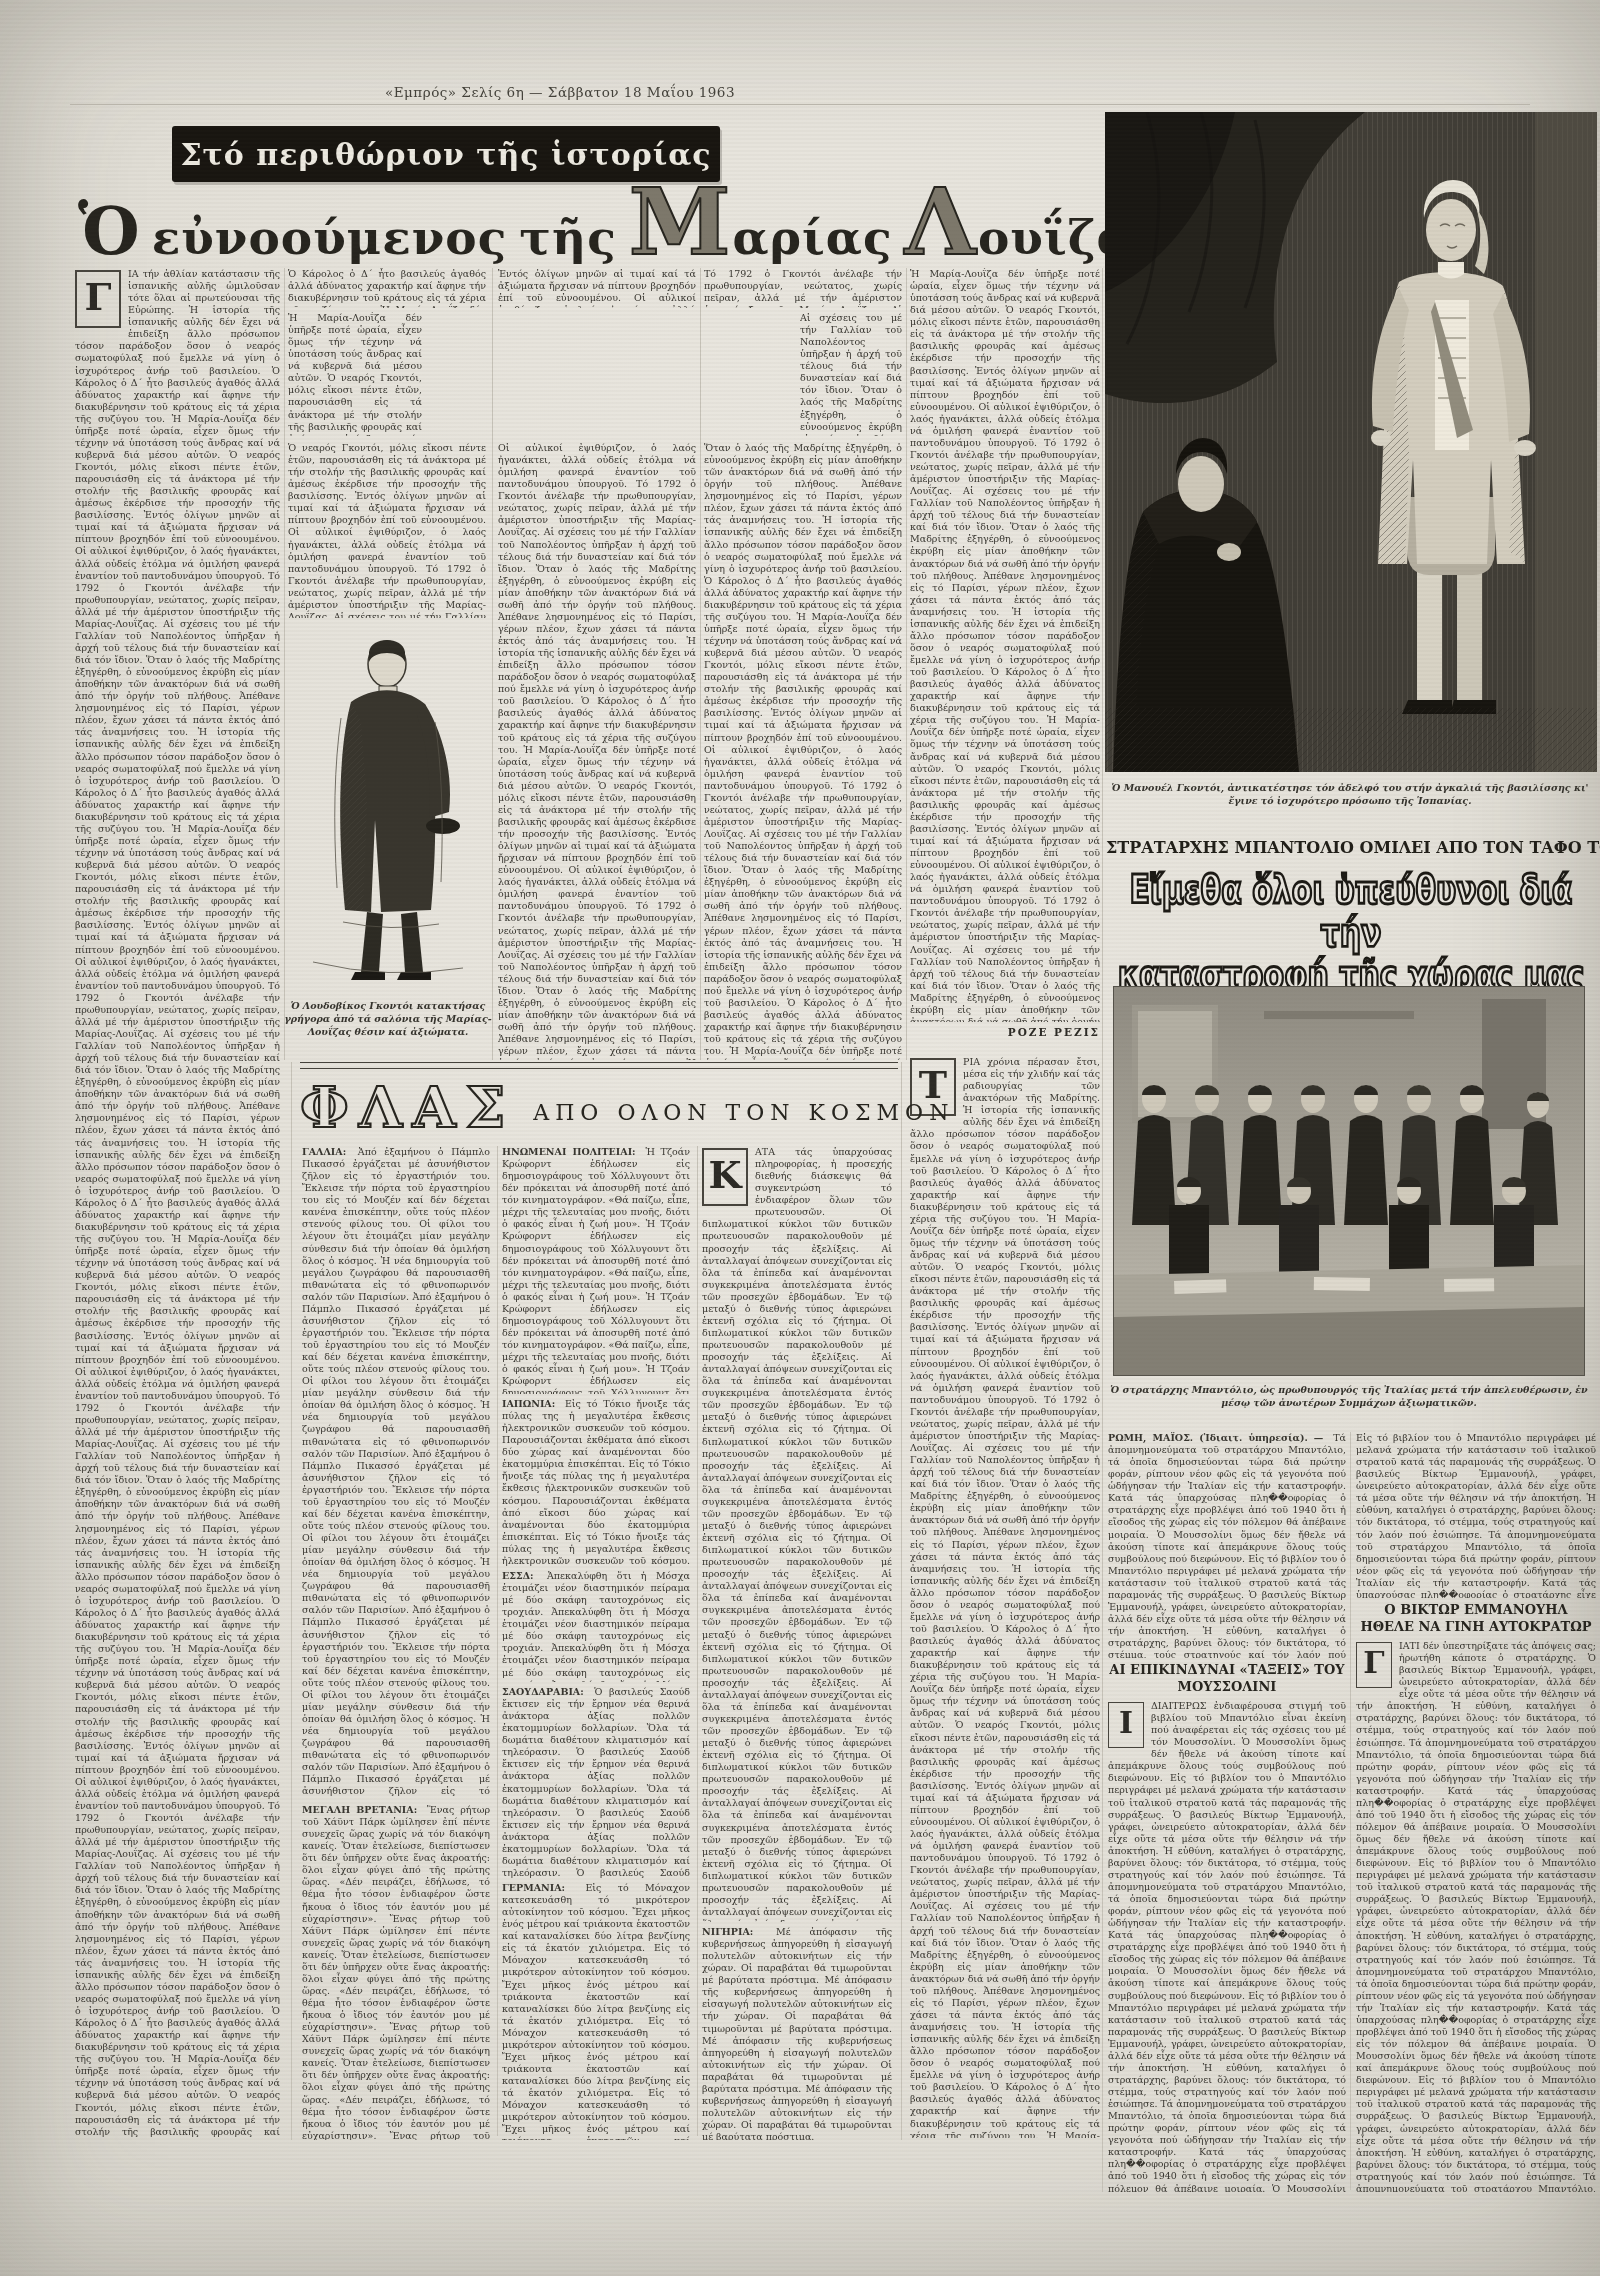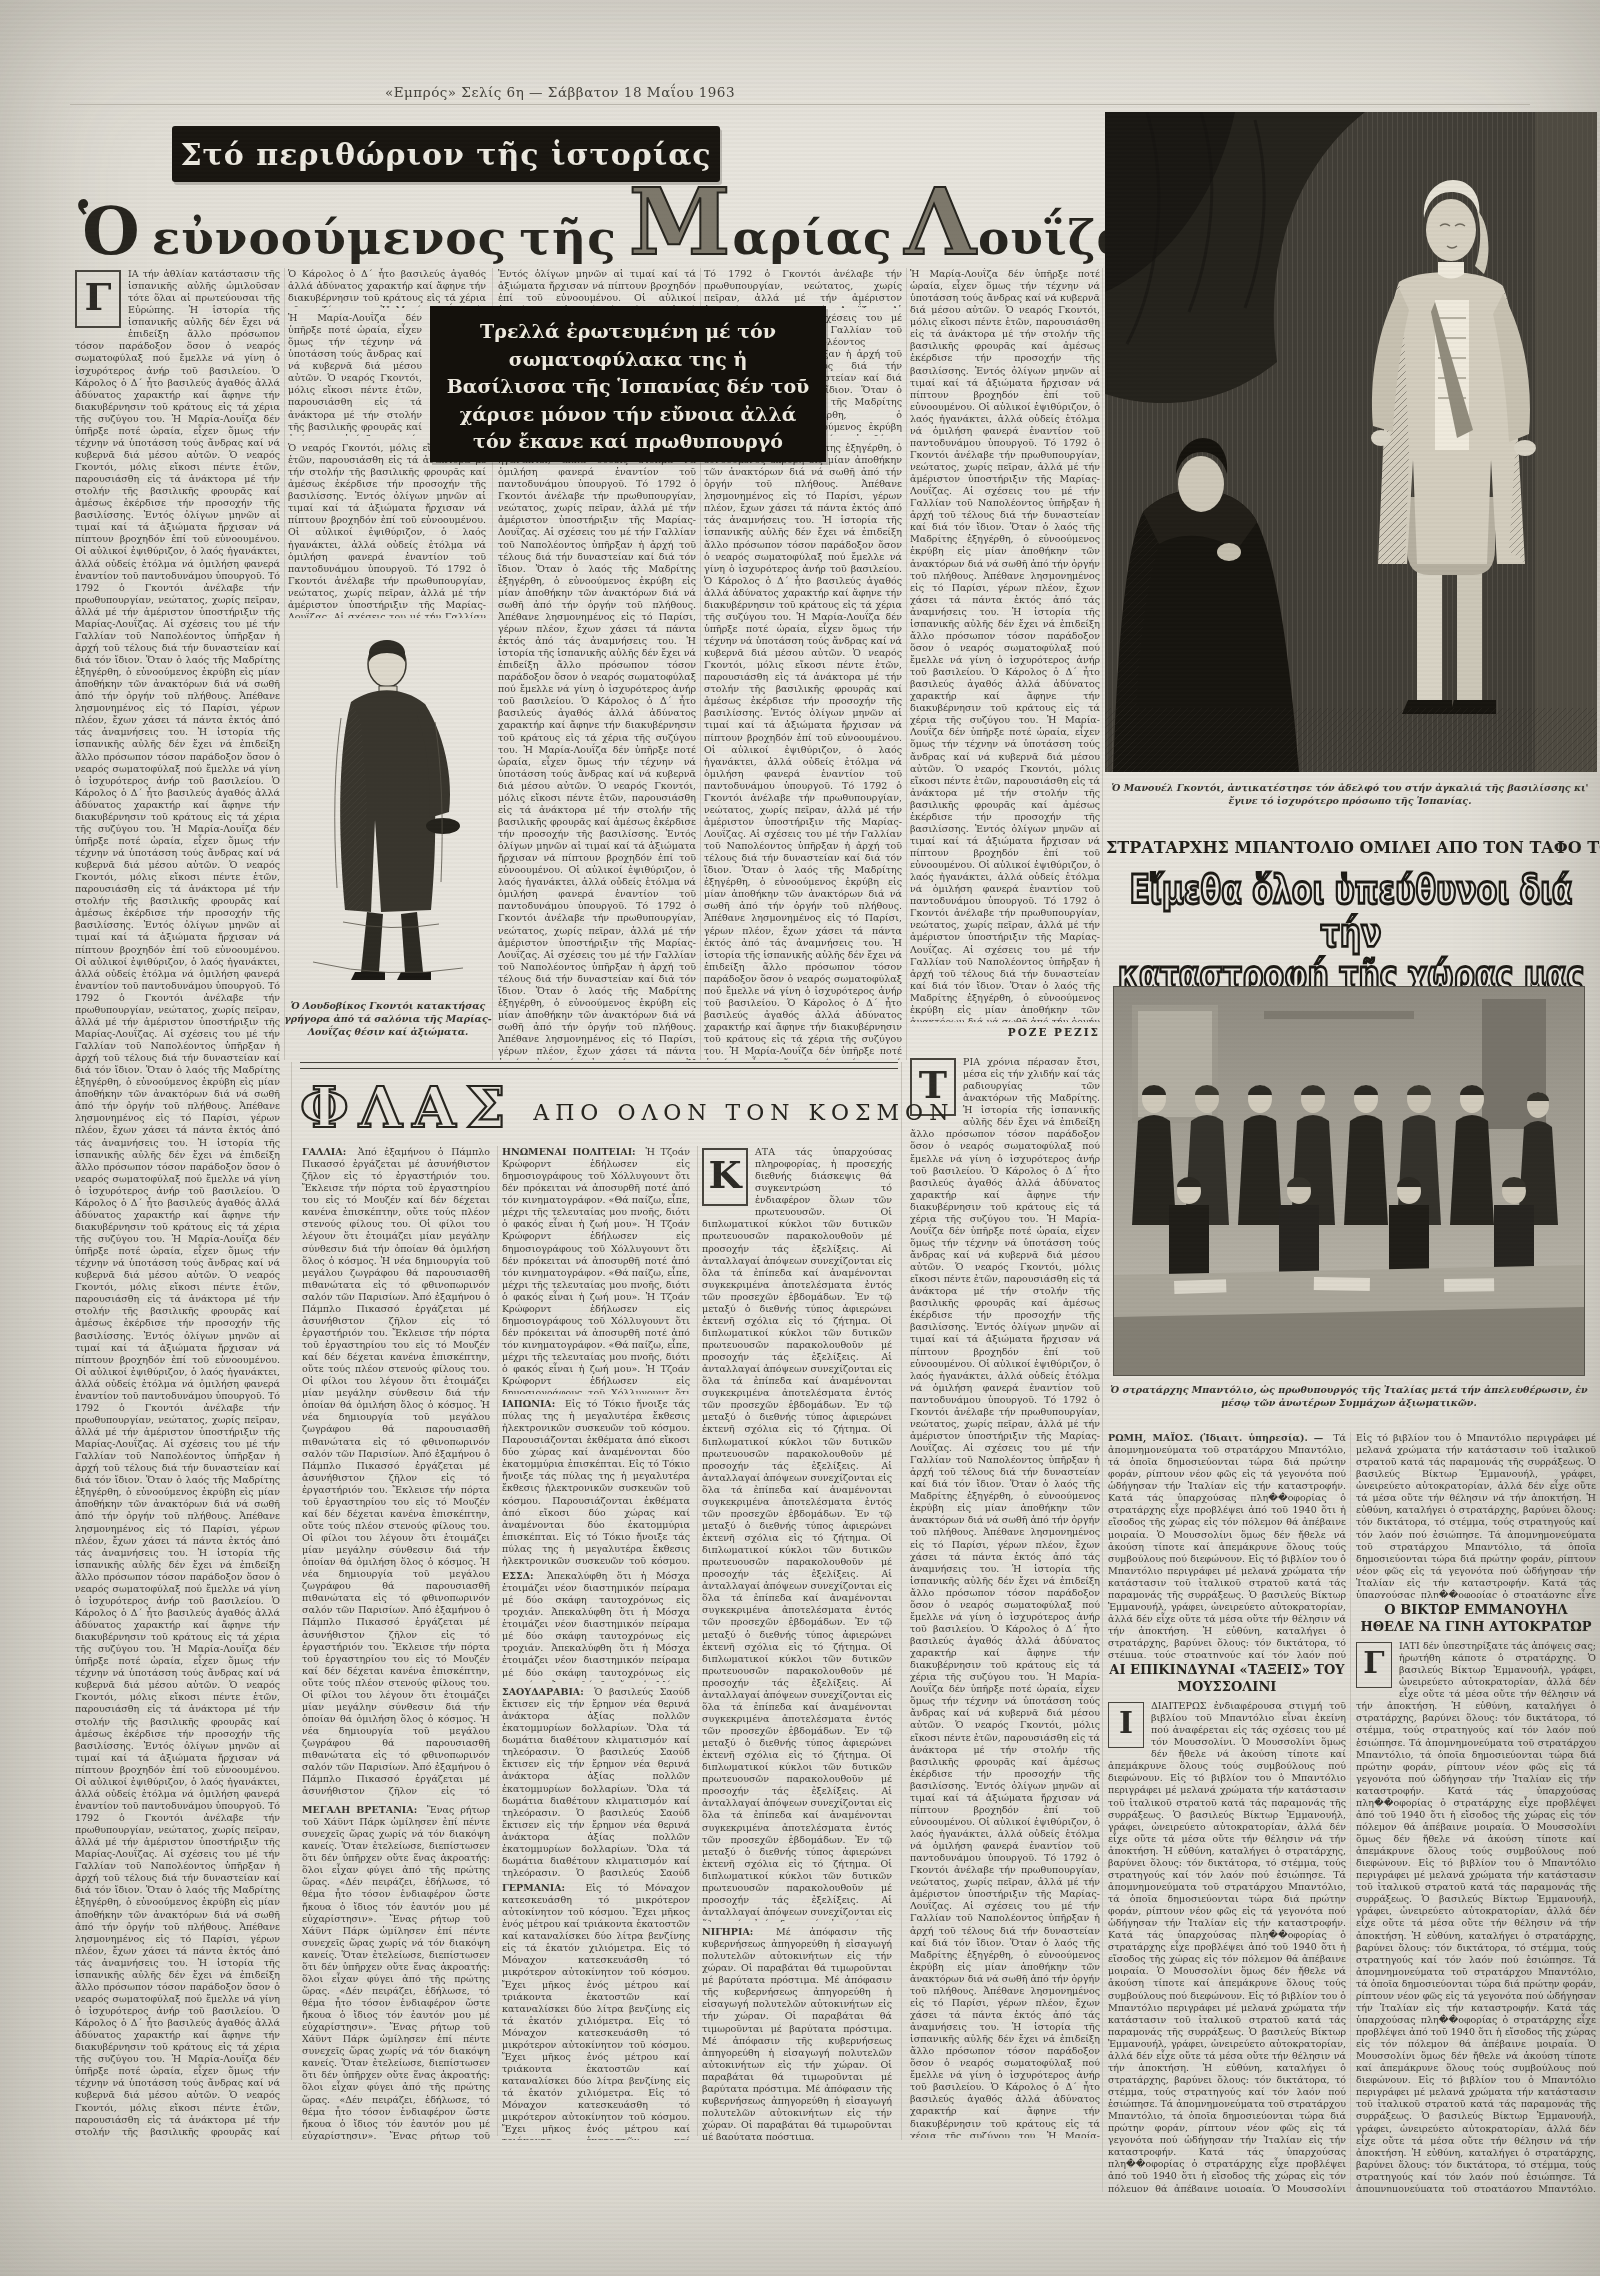--- a/index.html
+++ b/index.html
@@ -70,23 +70,20 @@
   <div class="abs body-text" style="left:800px;top:312px;width:102px;height:124px">Αἱ σχέσεις του μέ τήν Γαλλίαν τοῦ Ναπολέοντος ὑπῆρξαν ἡ ἀρχή τοῦ τέλους διά τήν δυναστείαν καί διά τόν ἴδιον. Ὅταν ὁ λαός τῆς Μαδρίτης ἐξηγέρθη, ὁ εὐνοούμενος ἐκρύβη εἰς μίαν ἀποθήκην τῶν ἀνακτόρων διά νά σωθῆ ἀπό τήν ὀργήν τοῦ πλήθους. Ἀπέθανε λησμονημένος εἰς τό Παρίσι, γέρων πλέον, ἔχων χάσει τά πάντα ἐκτός ἀπό τάς ἀναμνήσεις του. Ἡ ἱστορία τῆς ἱσπανικῆς αὐλῆς δέν ἔχει νά ἐπιδείξη ἄλλο πρόσωπον τόσον παράδοξον ὅσον ὁ νεαρός σωματοφύλαξ πού ἔμελλε νά γίνη ὁ ἰσχυρότερος ἀνήρ τοῦ βασιλείου. Ὁ Κάρολος ὁ Δ΄ ἦτο βασιλεύς ἀγαθός ἀλλά ἀδύνατος χαρακτήρ καί ἄφηνε τήν διακυβέρνησιν τοῦ κράτους εἰς τά χέρια τῆς συζύγου του. Ἡ Μαρία-Λουΐζα δέν ὑπῆρξε ποτέ ὡραία, εἶχεν ὅμως τήν τέχνην νά ὑποτάσση τούς ἄνδρας καί νά κυβερνᾶ διά μέσου αὐτῶν. Ὁ νεαρός Γκοντόι, μόλις εἴκοσι πέντε ἐτῶν, παρουσιάσθη εἰς τά ἀνάκτορα μέ τήν στολήν τῆς βασιλικῆς φρουρᾶς καί ἀμέσως ἐκέρδισε τήν προσοχήν τῆς βασιλίσσης. Ἐντός ὀλίγων μηνῶν αἱ τιμαί καί τά ἀξιώματα ἤρχισαν νά πίπτουν βροχηδόν ἐπί τοῦ εὐνοουμένου. Οἱ αὐλικοί ἐψιθύριζον, ὁ λαός ἠγανάκτει, ἀλλά οὐδείς ἐτόλμα νά ὁμιλήση φανερά ἐναντίον τοῦ παντοδυνάμου ὑπουργοῦ. Τό 1792 ὁ Γκοντόι ἀνέλαβε τήν πρωθυπουργίαν, νεώτατος, χωρίς πεῖραν, ἀλλά μέ τήν ἀμέριστον ὑποστήριξιν τῆς Μαρίας-Λουΐζας.</div>
   <div class="abs body-text" style="left:704px;top:442px;width:198px;height:618px">Ὅταν ὁ λαός τῆς Μαδρίτης ἐξηγέρθη, ὁ εὐνοούμενος ἐκρύβη εἰς μίαν ἀποθήκην τῶν ἀνακτόρων διά νά σωθῆ ἀπό τήν ὀργήν τοῦ πλήθους. Ἀπέθανε λησμονημένος εἰς τό Παρίσι, γέρων πλέον, ἔχων χάσει τά πάντα ἐκτός ἀπό τάς ἀναμνήσεις του. Ἡ ἱστορία τῆς ἱσπανικῆς αὐλῆς δέν ἔχει νά ἐπιδείξη ἄλλο πρόσωπον τόσον παράδοξον ὅσον ὁ νεαρός σωματοφύλαξ πού ἔμελλε νά γίνη ὁ ἰσχυρότερος ἀνήρ τοῦ βασιλείου. Ὁ Κάρολος ὁ Δ΄ ἦτο βασιλεύς ἀγαθός ἀλλά ἀδύνατος χαρακτήρ καί ἄφηνε τήν διακυβέρνησιν τοῦ κράτους εἰς τά χέρια τῆς συζύγου του. Ἡ Μαρία-Λουΐζα δέν ὑπῆρξε ποτέ ὡραία, εἶχεν ὅμως τήν τέχνην νά ὑποτάσση τούς ἄνδρας καί νά κυβερνᾶ διά μέσου αὐτῶν. Ὁ νεαρός Γκοντόι, μόλις εἴκοσι πέντε ἐτῶν, παρουσιάσθη εἰς τά ἀνάκτορα μέ τήν στολήν τῆς βασιλικῆς φρουρᾶς καί ἀμέσως ἐκέρδισε τήν προσοχήν τῆς βασιλίσσης. Ἐντός ὀλίγων μηνῶν αἱ τιμαί καί τά ἀξιώματα ἤρχισαν νά πίπτουν βροχηδόν ἐπί τοῦ εὐνοουμένου. Οἱ αὐλικοί ἐψιθύριζον, ὁ λαός ἠγανάκτει, ἀλλά οὐδείς ἐτόλμα νά ὁμιλήση φανερά ἐναντίον τοῦ παντοδυνάμου ὑπουργοῦ. Τό 1792 ὁ Γκοντόι ἀνέλαβε τήν πρωθυπουργίαν, νεώτατος, χωρίς πεῖραν, ἀλλά μέ τήν ἀμέριστον ὑποστήριξιν τῆς Μαρίας-Λουΐζας. Αἱ σχέσεις του μέ τήν Γαλλίαν τοῦ Ναπολέοντος ὑπῆρξαν ἡ ἀρχή τοῦ τέλους διά τήν δυναστείαν καί διά τόν ἴδιον. Ὅταν ὁ λαός τῆς Μαδρίτης ἐξηγέρθη, ὁ εὐνοούμενος ἐκρύβη εἰς μίαν ἀποθήκην τῶν ἀνακτόρων διά νά σωθῆ ἀπό τήν ὀργήν τοῦ πλήθους. Ἀπέθανε λησμονημένος εἰς τό Παρίσι, γέρων πλέον, ἔχων χάσει τά πάντα ἐκτός ἀπό τάς ἀναμνήσεις του. Ἡ ἱστορία τῆς ἱσπανικῆς αὐλῆς δέν ἔχει νά ἐπιδείξη ἄλλο πρόσωπον τόσον παράδοξον ὅσον ὁ νεαρός σωματοφύλαξ πού ἔμελλε νά γίνη ὁ ἰσχυρότερος ἀνήρ τοῦ βασιλείου. Ὁ Κάρολος ὁ Δ΄ ἦτο βασιλεύς ἀγαθός ἀλλά ἀδύνατος χαρακτήρ καί ἄφηνε τήν διακυβέρνησιν τοῦ κράτους εἰς τά χέρια τῆς συζύγου του. Ἡ Μαρία-Λουΐζα δέν ὑπῆρξε ποτέ ὡραία, εἶχεν ὅμως τήν τέχνην νά ὑποτάσση τούς ἄνδρας καί νά κυβερνᾶ διά μέσου αὐτῶν. Ὁ νεαρός Γκοντόι, μόλις εἴκοσι πέντε ἐτῶν, παρουσιάσθη εἰς τά ἀνάκτορα μέ τήν στολήν τῆς βασιλικῆς φρουρᾶς καί ἀμέσως ἐκέρδισε τήν προσοχήν τῆς βασιλίσσης. Ἐντός ὀλίγων μηνῶν αἱ τιμαί καί τά ἀξιώματα ἤρχισαν νά πίπτουν βροχηδόν ἐπί τοῦ εὐνοουμένου. Οἱ αὐλικοί ἐψιθύριζον, ὁ λαός ἠγανάκτει, ἀλλά οὐδείς ἐτόλμα νά ὁμιλήση φανερά ἐναντίον τοῦ παντοδυνάμου ὑπουργοῦ. Τό 1792 ὁ Γκοντόι ἀνέλαβε τήν πρωθυπουργίαν, νεώτατος, χωρίς πεῖραν, ἀλλά μέ τήν ἀμέριστον ὑποστήριξιν τῆς Μαρίας-Λουΐζας. Αἱ σχέσεις του μέ τήν Γαλλίαν τοῦ Ναπολέοντος ὑπῆρξαν ἡ ἀρχή τοῦ τέλους διά τήν δυναστείαν καί διά τόν ἴδιον. Ὅταν ὁ λαός τῆς Μαδρίτης ἐξηγέρθη, ὁ εὐνοούμενος ἐκρύβη εἰς μίαν ἀποθήκην τῶν ἀνακτόρων διά νά σωθῆ ἀπό τήν ὀργήν τοῦ πλήθους. Ἀπέθανε λησμονημένος εἰς τό Παρίσι, γέρων πλέον, ἔχων χάσει τά πάντα ἐκτός ἀπό τάς ἀναμνήσεις του. Ἡ ἱστορία τῆς ἱσπανικῆς αὐλῆς δέν ἔχει νά ἐπιδείξη ἄλλο πρόσωπον τόσον παράδοξον ὅσον ὁ νεαρός σωματοφύλαξ πού ἔμελλε νά γίνη ὁ ἰσχυρότερος ἀνήρ τοῦ βασιλείου. Ὁ Κάρολος ὁ Δ΄ ἦτο βασιλεύς ἀγαθός ἀλλά ἀδύνατος χαρακτήρ καί ἄφηνε τήν διακυβέρνησιν τοῦ κράτους εἰς τά χέρια τῆς συζύγου του. Ἡ Μαρία-Λουΐζα δέν ὑπῆρξε ποτέ ὡραία, εἶχεν ὅμως τήν τέχνην νά ὑποτάσση τούς ἄνδρας καί νά κυβερνᾶ διά μέσου αὐτῶν. Ὁ νεαρός Γκοντόι, μόλις εἴκοσι πέντε ἐτῶν, παρουσιάσθη εἰς τά ἀνάκτορα μέ τήν στολήν τῆς βασιλικῆς φρουρᾶς καί ἀμέσως ἐκέρδισε τήν προσοχήν τῆς βασιλίσσης. Ἐντός ὀλίγων μηνῶν αἱ τιμαί καί τά ἀξιώματα ἤρχισαν νά πίπτουν βροχηδόν ἐπί τοῦ εὐνοουμένου. Οἱ αὐλικοί ἐψιθύριζον, ὁ λαός ἠγανάκτει, ἀλλά οὐδείς ἐτόλμα νά ὁμιλήση φανερά ἐναντίον τοῦ παντοδυνάμου ὑπουργοῦ. Τό 1792 ὁ Γκοντόι ἀνέλαβε τήν πρωθυπουργίαν, νεώτατος, χωρίς πεῖραν, ἀλλά μέ τήν ἀμέριστον ὑποστήριξιν τῆς Μαρίας-Λουΐζας. Αἱ σχέσεις του μέ τήν Γαλλίαν τοῦ Ναπολέοντος ὑπῆρξαν ἡ ἀρχή τοῦ τέλους διά τήν δυναστείαν καί διά τόν ἴδιον.</div>
 
   <div class="abs body-text" style="left:910px;top:268px;width:190px;height:754px">Ἡ Μαρία-Λουΐζα δέν ὑπῆρξε ποτέ ὡραία, εἶχεν ὅμως τήν τέχνην νά ὑποτάσση τούς ἄνδρας καί νά κυβερνᾶ διά μέσου αὐτῶν. Ὁ νεαρός Γκοντόι, μόλις εἴκοσι πέντε ἐτῶν, παρουσιάσθη εἰς τά ἀνάκτορα μέ τήν στολήν τῆς βασιλικῆς φρουρᾶς καί ἀμέσως ἐκέρδισε τήν προσοχήν τῆς βασιλίσσης. Ἐντός ὀλίγων μηνῶν αἱ τιμαί καί τά ἀξιώματα ἤρχισαν νά πίπτουν βροχηδόν ἐπί τοῦ εὐνοουμένου. Οἱ αὐλικοί ἐψιθύριζον, ὁ λαός ἠγανάκτει, ἀλλά οὐδείς ἐτόλμα νά ὁμιλήση φανερά ἐναντίον τοῦ παντοδυνάμου ὑπουργοῦ. Τό 1792 ὁ Γκοντόι ἀνέλαβε τήν πρωθυπουργίαν, νεώτατος, χωρίς πεῖραν, ἀλλά μέ τήν ἀμέριστον ὑποστήριξιν τῆς Μαρίας-Λουΐζας. Αἱ σχέσεις του μέ τήν Γαλλίαν τοῦ Ναπολέοντος ὑπῆρξαν ἡ ἀρχή τοῦ τέλους διά τήν δυναστείαν καί διά τόν ἴδιον. Ὅταν ὁ λαός τῆς Μαδρίτης ἐξηγέρθη, ὁ εὐνοούμενος ἐκρύβη εἰς μίαν ἀποθήκην τῶν ἀνακτόρων διά νά σωθῆ ἀπό τήν ὀργήν τοῦ πλήθους. Ἀπέθανε λησμονημένος εἰς τό Παρίσι, γέρων πλέον, ἔχων χάσει τά πάντα ἐκτός ἀπό τάς ἀναμνήσεις του. Ἡ ἱστορία τῆς ἱσπανικῆς αὐλῆς δέν ἔχει νά ἐπιδείξη ἄλλο πρόσωπον τόσον παράδοξον ὅσον ὁ νεαρός σωματοφύλαξ πού ἔμελλε νά γίνη ὁ ἰσχυρότερος ἀνήρ τοῦ βασιλείου. Ὁ Κάρολος ὁ Δ΄ ἦτο βασιλεύς ἀγαθός ἀλλά ἀδύνατος χαρακτήρ καί ἄφηνε τήν διακυβέρνησιν τοῦ κράτους εἰς τά χέρια τῆς συζύγου του. Ἡ Μαρία-Λουΐζα δέν ὑπῆρξε ποτέ ὡραία, εἶχεν ὅμως τήν τέχνην νά ὑποτάσση τούς ἄνδρας καί νά κυβερνᾶ διά μέσου αὐτῶν. Ὁ νεαρός Γκοντόι, μόλις εἴκοσι πέντε ἐτῶν, παρουσιάσθη εἰς τά ἀνάκτορα μέ τήν στολήν τῆς βασιλικῆς φρουρᾶς καί ἀμέσως ἐκέρδισε τήν προσοχήν τῆς βασιλίσσης. Ἐντός ὀλίγων μηνῶν αἱ τιμαί καί τά ἀξιώματα ἤρχισαν νά πίπτουν βροχηδόν ἐπί τοῦ εὐνοουμένου. Οἱ αὐλικοί ἐψιθύριζον, ὁ λαός ἠγανάκτει, ἀλλά οὐδείς ἐτόλμα νά ὁμιλήση φανερά ἐναντίον τοῦ παντοδυνάμου ὑπουργοῦ. Τό 1792 ὁ Γκοντόι ἀνέλαβε τήν πρωθυπουργίαν, νεώτατος, χωρίς πεῖραν, ἀλλά μέ τήν ἀμέριστον ὑποστήριξιν τῆς Μαρίας-Λουΐζας. Αἱ σχέσεις του μέ τήν Γαλλίαν τοῦ Ναπολέοντος ὑπῆρξαν ἡ ἀρχή τοῦ τέλους διά τήν δυναστείαν καί διά τόν ἴδιον. Ὅταν ὁ λαός τῆς Μαδρίτης ἐξηγέρθη, ὁ εὐνοούμενος ἐκρύβη εἰς μίαν ἀποθήκην τῶν ἀνακτόρων διά νά σωθῆ ἀπό τήν ὀργήν τοῦ πλήθους. Ἀπέθανε λησμονημένος εἰς τό Παρίσι, γέρων πλέον, ἔχων χάσει τά πάντα ἐκτός ἀπό τάς ἀναμνήσεις του. Ἡ ἱστορία τῆς ἱσπανικῆς αὐλῆς δέν ἔχει νά ἐπιδείξη ἄλλο πρόσωπον τόσον παράδοξον ὅσον ὁ νεαρός σωματοφύλαξ πού ἔμελλε νά γίνη ὁ ἰσχυρότερος ἀνήρ τοῦ βασιλείου. Ὁ Κάρολος ὁ Δ΄ ἦτο βασιλεύς ἀγαθός ἀλλά ἀδύνατος χαρακτήρ καί ἄφηνε τήν διακυβέρνησιν τοῦ κράτους εἰς τά χέρια τῆς συζύγου του. Ἡ Μαρία-Λουΐζα δέν ὑπῆρξε ποτέ ὡραία, εἶχεν ὅμως τήν τέχνην νά ὑποτάσση τούς ἄνδρας καί νά κυβερνᾶ διά μέσου αὐτῶν. Ὁ νεαρός Γκοντόι, μόλις εἴκοσι πέντε ἐτῶν, παρουσιάσθη εἰς τά ἀνάκτορα μέ τήν στολήν τῆς βασιλικῆς φρουρᾶς καί ἀμέσως ἐκέρδισε τήν προσοχήν τῆς βασιλίσσης. Ἐντός ὀλίγων μηνῶν αἱ τιμαί καί τά ἀξιώματα ἤρχισαν νά πίπτουν βροχηδόν ἐπί τοῦ εὐνοουμένου. Οἱ αὐλικοί ἐψιθύριζον, ὁ λαός ἠγανάκτει, ἀλλά οὐδείς ἐτόλμα νά ὁμιλήση φανερά ἐναντίον τοῦ παντοδυνάμου ὑπουργοῦ. Τό 1792 ὁ Γκοντόι ἀνέλαβε τήν πρωθυπουργίαν, νεώτατος, χωρίς πεῖραν, ἀλλά μέ τήν ἀμέριστον ὑποστήριξιν τῆς Μαρίας-Λουΐζας. Αἱ σχέσεις του μέ τήν Γαλλίαν τοῦ Ναπολέοντος ὑπῆρξαν ἡ ἀρχή τοῦ τέλους διά τήν δυναστείαν καί διά τόν ἴδιον. Ὅταν ὁ λαός τῆς Μαδρίτης ἐξηγέρθη, ὁ εὐνοούμενος ἐκρύβη εἰς μίαν ἀποθήκην τῶν ἀνακτόρων διά νά σωθῆ ἀπό τήν ὀργήν τοῦ πλήθους. Ἀπέθανε λησμονημένος εἰς τό Παρίσι, γέρων πλέον, ἔχων χάσει τά πάντα ἐκτός ἀπό τάς ἀναμνήσεις του. Ἡ ἱστορία τῆς ἱσπανικῆς αὐλῆς δέν ἔχει νά ἐπιδείξη ἄλλο πρόσωπον τόσον παράδοξον ὅσον ὁ νεαρός σωματοφύλαξ πού ἔμελλε νά γίνη ὁ ἰσχυρότερος ἀνήρ τοῦ βασιλείου. Ὁ Κάρολος ὁ Δ΄ ἦτο βασιλεύς ἀγαθός ἀλλά ἀδύνατος χαρακτήρ καί ἄφηνε τήν διακυβέρνησιν τοῦ κράτους εἰς τά χέρια τῆς συζύγου του.</div>
   <div class="abs byline" style="left:910px;top:1026px;width:190px">ΡΟΖΕ ΡΕΖΙΣ</div>
   <div class="abs body-text" style="left:910px;top:1056px;width:190px;height:1082px">
     <span class="dropcap">Τ</span><span>ΡΙΑ χρόνια πέρασαν ἔτσι, μέσα εἰς τήν χλιδήν καί τάς ραδιουργίας τῶν ἀνακτόρων τῆς Μαδρίτης.</span>
     <span>Ἡ ἱστορία τῆς ἱσπανικῆς αὐλῆς δέν ἔχει νά ἐπιδείξη ἄλλο πρόσωπον τόσον παράδοξον ὅσον ὁ νεαρός σωματοφύλαξ πού ἔμελλε νά γίνη ὁ ἰσχυρότερος ἀνήρ τοῦ βασιλείου. Ὁ Κάρολος ὁ Δ΄ ἦτο βασιλεύς ἀγαθός ἀλλά ἀδύνατος χαρακτήρ καί ἄφηνε τήν διακυβέρνησιν τοῦ κράτους εἰς τά χέρια τῆς συζύγου του. Ἡ Μαρία-Λουΐζα δέν ὑπῆρξε ποτέ ὡραία, εἶχεν ὅμως τήν τέχνην νά ὑποτάσση τούς ἄνδρας καί νά κυβερνᾶ διά μέσου αὐτῶν. Ὁ νεαρός Γκοντόι, μόλις εἴκοσι πέντε ἐτῶν, παρουσιάσθη εἰς τά ἀνάκτορα μέ τήν στολήν τῆς βασιλικῆς φρουρᾶς καί ἀμέσως ἐκέρδισε τήν προσοχήν τῆς βασιλίσσης. Ἐντός ὀλίγων μηνῶν αἱ τιμαί καί τά ἀξιώματα ἤρχισαν νά πίπτουν βροχηδόν ἐπί τοῦ εὐνοουμένου. Οἱ αὐλικοί ἐψιθύριζον, ὁ λαός ἠγανάκτει, ἀλλά οὐδείς ἐτόλμα νά ὁμιλήση φανερά ἐναντίον τοῦ παντοδυνάμου ὑπουργοῦ. Τό 1792 ὁ Γκοντόι ἀνέλαβε τήν πρωθυπουργίαν, νεώτατος, χωρίς πεῖραν, ἀλλά μέ τήν ἀμέριστον ὑποστήριξιν τῆς Μαρίας-Λουΐζας. Αἱ σχέσεις του μέ τήν Γαλλίαν τοῦ Ναπολέοντος ὑπῆρξαν ἡ ἀρχή τοῦ τέλους διά τήν δυναστείαν καί διά τόν ἴδιον. Ὅταν ὁ λαός τῆς Μαδρίτης ἐξηγέρθη, ὁ εὐνοούμενος ἐκρύβη εἰς μίαν ἀποθήκην τῶν ἀνακτόρων διά νά σωθῆ ἀπό τήν ὀργήν τοῦ πλήθους. Ἀπέθανε λησμονημένος εἰς τό Παρίσι, γέρων πλέον, ἔχων χάσει τά πάντα ἐκτός ἀπό τάς ἀναμνήσεις του. Ἡ ἱστορία τῆς ἱσπανικῆς αὐλῆς δέν ἔχει νά ἐπιδείξη ἄλλο πρόσωπον τόσον παράδοξον ὅσον ὁ νεαρός σωματοφύλαξ πού ἔμελλε νά γίνη ὁ ἰσχυρότερος ἀνήρ τοῦ βασιλείου. Ὁ Κάρολος ὁ Δ΄ ἦτο βασιλεύς ἀγαθός ἀλλά ἀδύνατος χαρακτήρ καί ἄφηνε τήν διακυβέρνησιν τοῦ κράτους εἰς τά χέρια τῆς συζύγου του. Ἡ Μαρία-Λουΐζα δέν ὑπῆρξε ποτέ ὡραία, εἶχεν ὅμως τήν τέχνην νά ὑποτάσση τούς ἄνδρας καί νά κυβερνᾶ διά μέσου αὐτῶν. Ὁ νεαρός Γκοντόι, μόλις εἴκοσι πέντε ἐτῶν, παρουσιάσθη εἰς τά ἀνάκτορα μέ τήν στολήν τῆς βασιλικῆς φρουρᾶς καί ἀμέσως ἐκέρδισε τήν προσοχήν τῆς βασιλίσσης. Ἐντός ὀλίγων μηνῶν αἱ τιμαί καί τά ἀξιώματα ἤρχισαν νά πίπτουν βροχηδόν ἐπί τοῦ εὐνοουμένου. Οἱ αὐλικοί ἐψιθύριζον, ὁ λαός ἠγανάκτει, ἀλλά οὐδείς ἐτόλμα νά ὁμιλήση φανερά ἐναντίον τοῦ παντοδυνάμου ὑπουργοῦ. Τό 1792 ὁ Γκοντόι ἀνέλαβε τήν πρωθυπουργίαν, νεώτατος, χωρίς πεῖραν, ἀλλά μέ τήν ἀμέριστον ὑποστήριξιν τῆς Μαρίας-Λουΐζας. Αἱ σχέσεις του μέ τήν Γαλλίαν τοῦ Ναπολέοντος ὑπῆρξαν ἡ ἀρχή τοῦ τέλους διά τήν δυναστείαν καί διά τόν ἴδιον. Ὅταν ὁ λαός τῆς Μαδρίτης ἐξηγέρθη, ὁ εὐνοούμενος ἐκρύβη εἰς μίαν ἀποθήκην τῶν ἀνακτόρων διά νά σωθῆ ἀπό τήν ὀργήν τοῦ πλήθους. Ἀπέθανε λησμονημένος εἰς τό Παρίσι, γέρων πλέον, ἔχων χάσει τά πάντα ἐκτός ἀπό τάς ἀναμνήσεις του. Ἡ ἱστορία τῆς ἱσπανικῆς αὐλῆς δέν ἔχει νά ἐπιδείξη ἄλλο πρόσωπον τόσον παράδοξον ὅσον ὁ νεαρός σωματοφύλαξ πού ἔμελλε νά γίνη ὁ ἰσχυρότερος ἀνήρ τοῦ βασιλείου. Ὁ Κάρολος ὁ Δ΄ ἦτο βασιλεύς ἀγαθός ἀλλά ἀδύνατος χαρακτήρ καί ἄφηνε τήν διακυβέρνησιν τοῦ κράτους εἰς τά χέρια τῆς συζύγου του. Ἡ Μαρία-Λουΐζα δέν ὑπῆρξε ποτέ ὡραία, εἶχεν ὅμως τήν τέχνην νά ὑποτάσση τούς ἄνδρας καί νά κυβερνᾶ διά μέσου αὐτῶν. Ὁ νεαρός Γκοντόι, μόλις εἴκοσι πέντε ἐτῶν, παρουσιάσθη εἰς τά ἀνάκτορα μέ τήν στολήν τῆς βασιλικῆς φρουρᾶς καί ἀμέσως ἐκέρδισε τήν προσοχήν τῆς βασιλίσσης. Ἐντός ὀλίγων μηνῶν αἱ τιμαί καί τά ἀξιώματα ἤρχισαν νά πίπτουν βροχηδόν ἐπί τοῦ εὐνοουμένου. Οἱ αὐλικοί ἐψιθύριζον, ὁ λαός ἠγανάκτει, ἀλλά οὐδείς ἐτόλμα νά ὁμιλήση φανερά ἐναντίον τοῦ παντοδυνάμου ὑπουργοῦ. Τό 1792 ὁ Γκοντόι ἀνέλαβε τήν πρωθυπουργίαν, νεώτατος, χωρίς πεῖραν, ἀλλά μέ τήν ἀμέριστον ὑποστήριξιν τῆς Μαρίας-Λουΐζας. Αἱ σχέσεις του μέ τήν Γαλλίαν τοῦ Ναπολέοντος ὑπῆρξαν ἡ ἀρχή τοῦ τέλους διά τήν δυναστείαν καί διά τόν ἴδιον. Ὅταν ὁ λαός τῆς Μαδρίτης ἐξηγέρθη, ὁ εὐνοούμενος ἐκρύβη εἰς μίαν ἀποθήκην τῶν ἀνακτόρων διά νά σωθῆ ἀπό τήν ὀργήν τοῦ πλήθους. Ἀπέθανε λησμονημένος εἰς τό Παρίσι, γέρων πλέον, ἔχων χάσει τά πάντα ἐκτός ἀπό τάς ἀναμνήσεις του. Ἡ ἱστορία τῆς ἱσπανικῆς αὐλῆς δέν ἔχει νά ἐπιδείξη ἄλλο πρόσωπον τόσον παράδοξον ὅσον ὁ νεαρός σωματοφύλαξ πού ἔμελλε νά γίνη ὁ ἰσχυρότερος ἀνήρ τοῦ βασιλείου. Ὁ Κάρολος ὁ Δ΄ ἦτο βασιλεύς ἀγαθός ἀλλά ἀδύνατος χαρακτήρ καί ἄφηνε τήν διακυβέρνησιν τοῦ κράτους εἰς τά χέρια τῆς συζύγου του. Ἡ Μαρία-Λουΐζα δέν ὑπῆρξε ποτέ ὡραία, εἶχεν ὅμως τήν τέχνην νά ὑποτάσση τούς ἄνδρας καί νά κυβερνᾶ διά μέσου αὐτῶν. Ὁ νεαρός Γκοντόι, μόλις εἴκοσι πέντε ἐτῶν, παρουσιάσθη εἰς τά ἀνάκτορα μέ τήν στολήν τῆς βασιλικῆς φρουρᾶς καί ἀμέσως ἐκέρδισε τήν προσοχήν τῆς βασιλίσσης. Ἐντός ὀλίγων μηνῶν αἱ τιμαί καί τά ἀξιώματα ἤρχισαν νά πίπτουν βροχηδόν ἐπί τοῦ εὐνοουμένου. Οἱ αὐλικοί ἐψιθύριζον, ὁ λαός ἠγανάκτει, ἀλλά οὐδείς ἐτόλμα νά ὁμιλήση φανερά ἐναντίον τοῦ παντοδυνάμου ὑπουργοῦ. Τό 1792 ὁ Γκοντόι ἀνέλαβε τήν πρωθυπουργίαν, νεώτατος, χωρίς πεῖραν, ἀλλά μέ τήν ἀμέριστον ὑποστήριξιν τῆς Μαρίας-Λουΐζας. Αἱ σχέσεις του μέ τήν Γαλλίαν τοῦ Ναπολέοντος ὑπῆρξαν ἡ ἀρχή τοῦ τέλους διά τήν δυναστείαν καί διά τόν ἴδιον. Ὅταν ὁ λαός τῆς Μαδρίτης ἐξηγέρθη, ὁ εὐνοούμενος ἐκρύβη εἰς μίαν ἀποθήκην τῶν ἀνακτόρων διά νά σωθῆ ἀπό τήν ὀργήν τοῦ πλήθους. Ἀπέθανε λησμονημένος εἰς τό Παρίσι, γέρων πλέον, ἔχων χάσει τά πάντα ἐκτός ἀπό τάς ἀναμνήσεις του.</span>
   </div>
 
-  <div class="abs callout" style="left:430px;top:306px;width:364px;height:132px">
-    <span>Τρελλά ἐρωτευμένη μέ τόν σωματοφύλακα της ἡ Βασίλισσα τῆς Ἱσπανίας δέν τοῦ χάρισε μόνον τήν εὔνοια ἀλλά τόν ἔκανε καί πρωθυπουργό</span>
-  </div>
 
   <svg class="abs" style="left:283px;top:622px" width="210" height="374" viewBox="0 0 210 374" aria-hidden="true">
     <defs>
       <pattern id="sk" width="6" height="6" patternUnits="userSpaceOnUse">
         <path d="M0 6 L6 0" stroke="#4a473f" stroke-width="0.8"></path>
       </pattern>
     </defs>
     <ellipse cx="104" cy="42" rx="19" ry="23" fill="#ded9cc" stroke="#3b3830" stroke-width="1.5"></ellipse>
     <path d="M86 30 C88 14 120 14 122 30 L122 40 C118 28 90 28 86 40 Z" fill="#2d2b24"></path>
     <path d="M96 64 h18 v12 h-18 Z" fill="#d8d3c5" stroke="#3b3830"></path>

